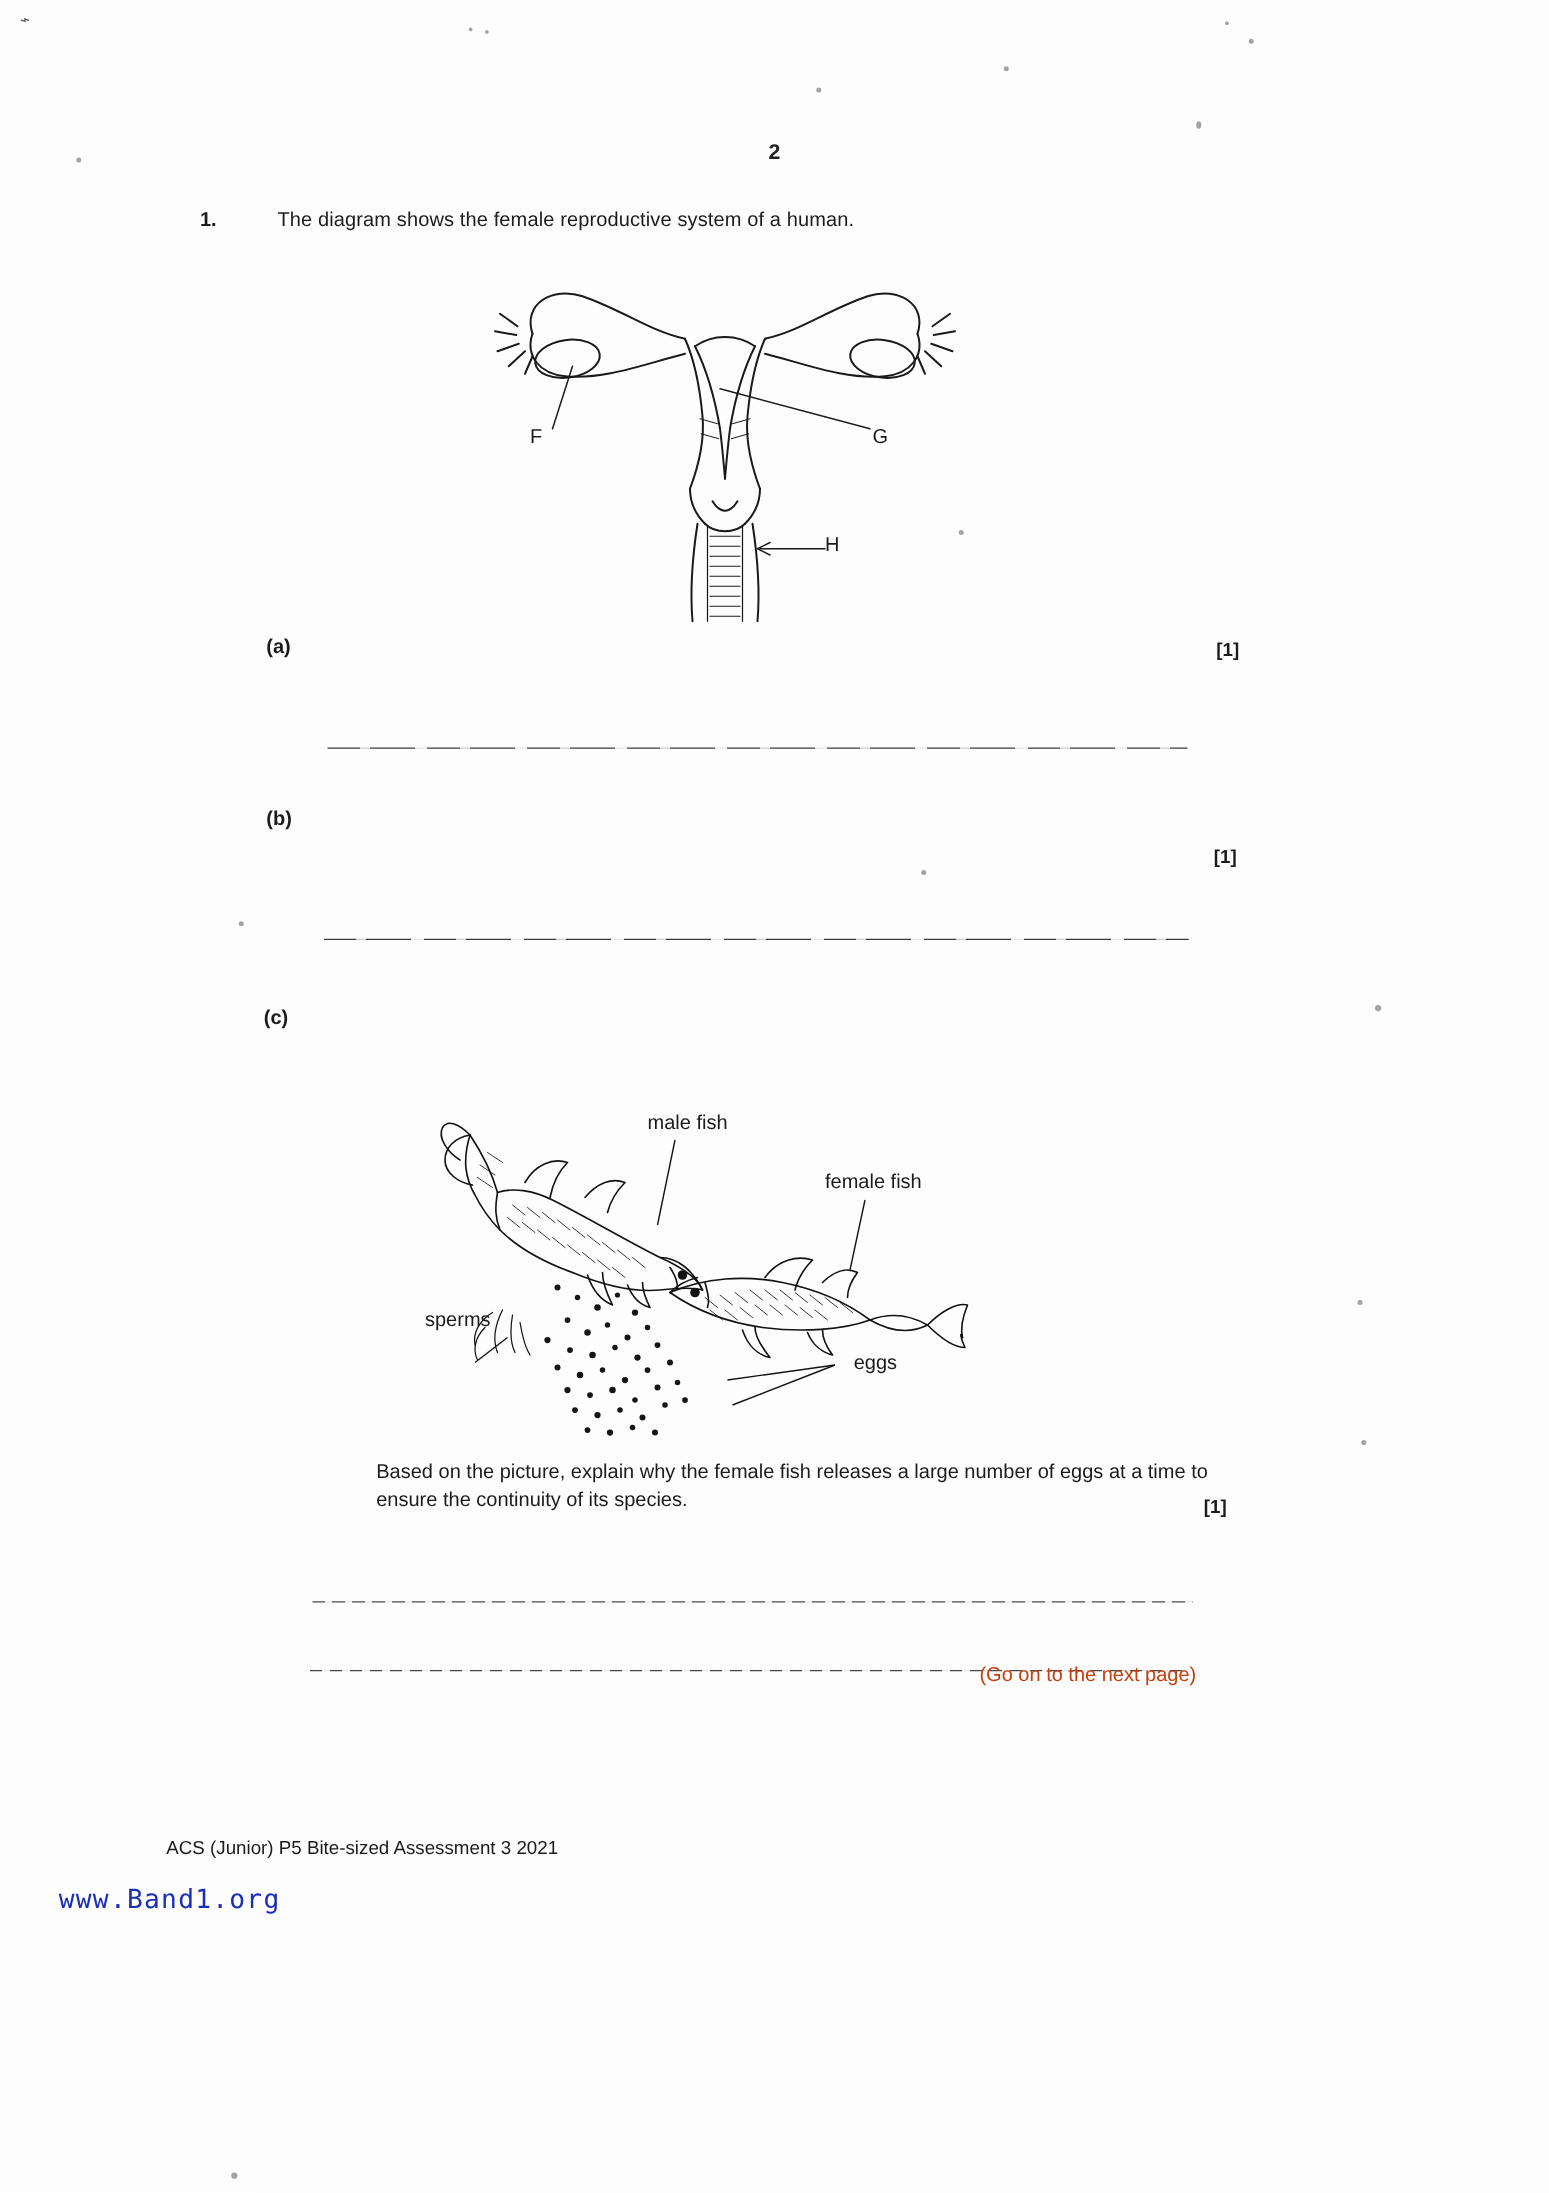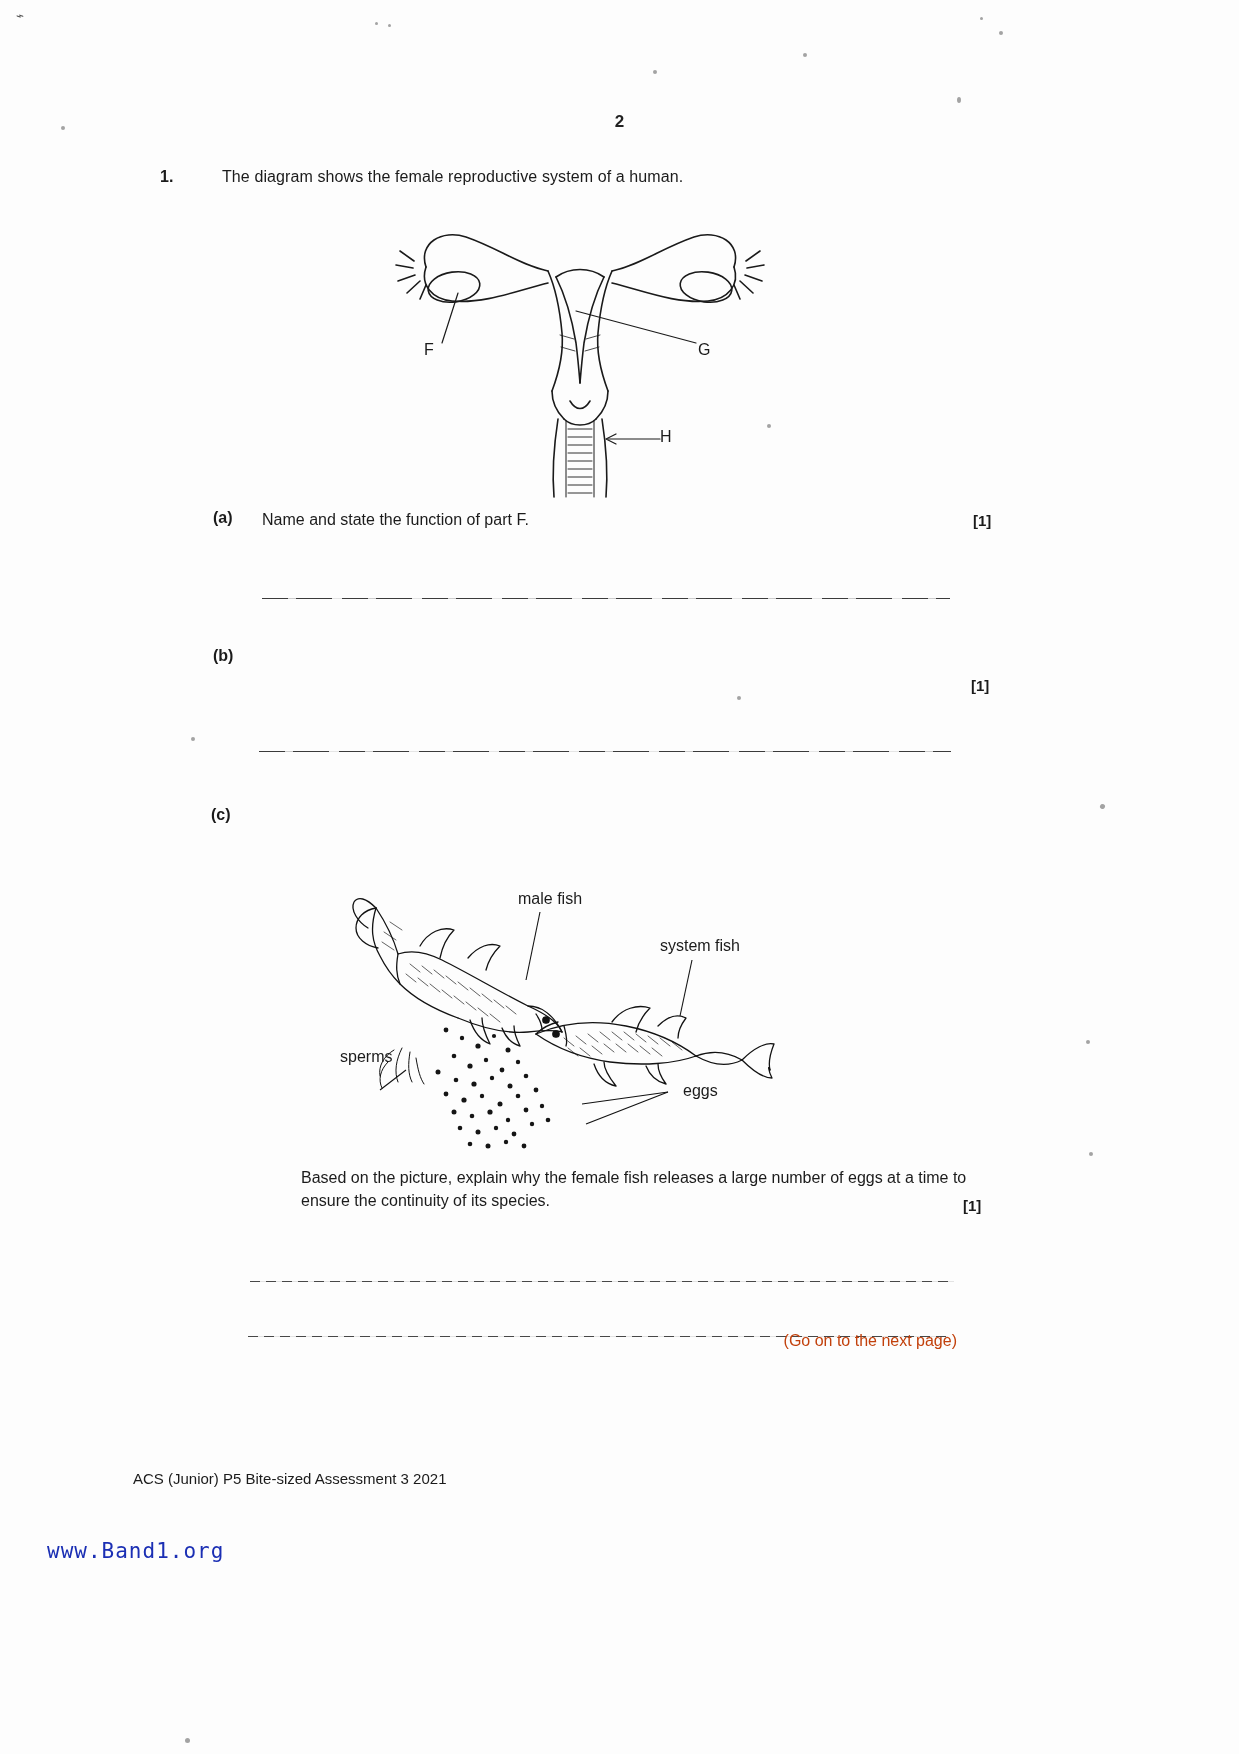--- a/index.html
+++ b/index.html
@@ -137,21 +137,20 @@
     color: #1b1b1b;
   }
   .watermark {
     position: absolute;
     left: 47px;
     top: 1507px;
     font-size: 21px;
     color: #1b2fb4;
     letter-spacing: 1px;
     font-family: "DejaVu Sans Mono", monospace;
-    margin-top: 32px;
   }
   .corner-mark {
     position: absolute;
     left: 16px;
     top: 8px;
     font-size: 13px;
     color: #555;
     transform: rotate(-12deg);
   }
   .fig-label {
@@ -252,21 +251,20 @@
         <path d="M228 224 L280 224" stroke-width="1.2"></path>
         <path d="M236 219 L226 224 L236 229" stroke-width="1.2"></path>
       </g>
     </svg>
   </div>
   <div class="fig-label" style="left:424px;top:341px;">F</div>
   <div class="fig-label" style="left:698px;top:341px;">G</div>
   <div class="fig-label" style="left:660px;top:428px;">H</div>
 
   <div class="part-label" style="left:213px;top:509px;">(a)</div>
-  <div class="part-text" style="left:262px;top:509px;width:660px;">Name and state the function of part F.</div>
   <div class="marks" style="left:973px;top:512px;">[1]</div>
   <div class="answer-line dotty" style="left:262px;top:598px;width:688px;"></div>
 
   <div class="part-label" style="left:213px;top:647px;">(b)</div>
   <div class="marks" style="left:971px;top:677px;">[1]</div>
   <div class="answer-line dotty" style="left:259px;top:751px;width:692px;"></div>
 
   <div class="part-label" style="left:211px;top:806px;">(c)</div>
 
   <div class="fig-wrap" style="left:350px;top:880px;width:470px;height:270px;">
@@ -407,21 +405,21 @@
       <g stroke="#121212" stroke-width="1.1" fill="none">
         <path d="M190 32 L176 100"></path>
         <path d="M342 80 L330 136"></path>
         <path d="M30 210 L56 190"></path>
         <path d="M318 212 L232 224"></path>
         <path d="M318 212 L236 244"></path>
       </g>
     </svg>
   </div>
   <div class="fig-label" style="left:518px;top:890px;">male fish</div>
-  <div class="fig-label" style="left:660px;top:937px;">system fish</div>
+  <div class="fig-label" style="left:660px;top:937px;">female fish</div>
   <div class="fig-label" style="left:340px;top:1048px;">sperms</div>
   <div class="fig-label" style="left:683px;top:1082px;">eggs</div>
 
   <div class="part-text" style="left:254px;top:1167px;width:692px;margin-left:47px;">Based on the picture, explain why the female fish releases a large number of eggs at a time to ensure the continuity of its species.</div>
   <div class="marks" style="left:963px;top:1197px;">[1]</div>
 
   <div class="answer-line faint" style="left:250px;top:1281px;width:704px;"></div>
   <div class="answer-line faint" style="left:248px;top:1336px;width:700px;"></div>
 
   <div class="goto-next">(Go on to the next page)</div>

